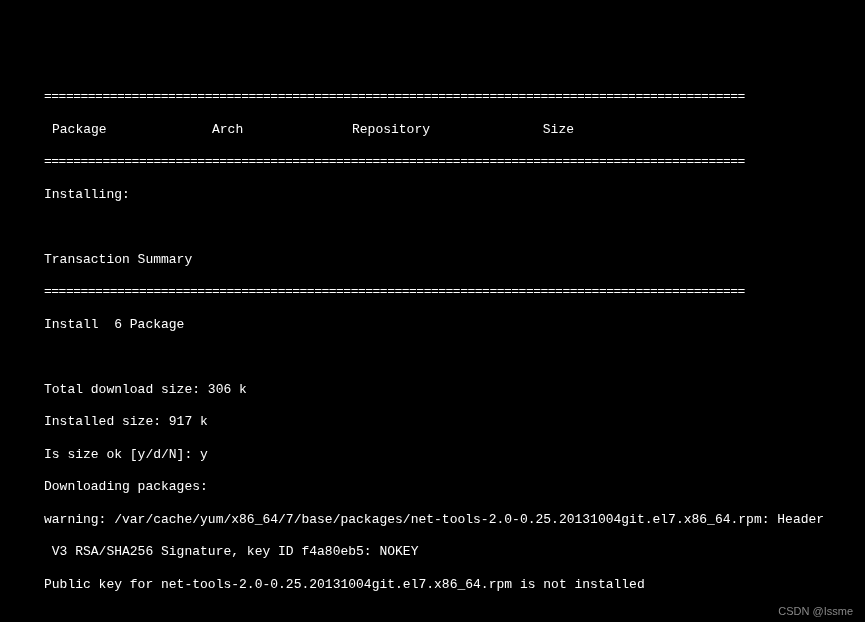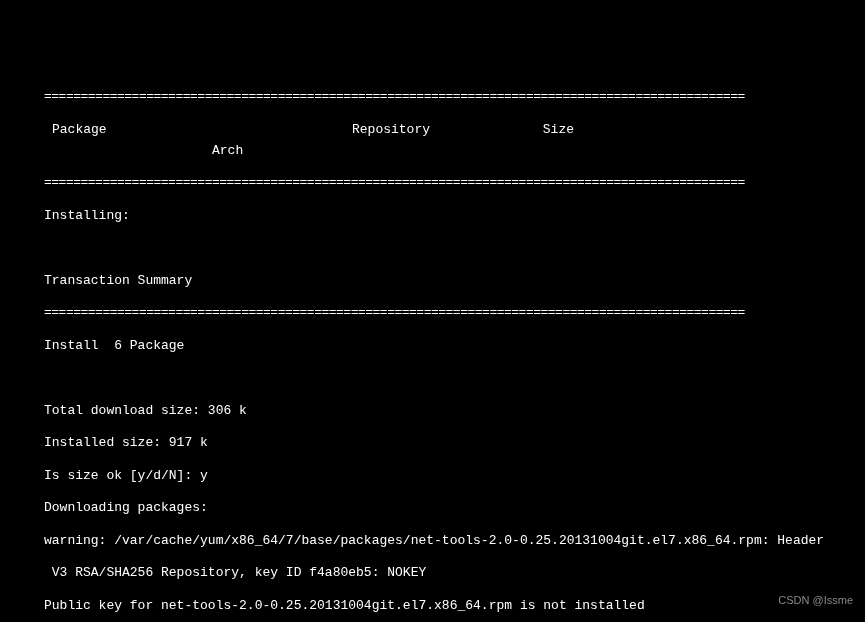--- a/index.html
+++ b/index.html
@@ -23,28 +23,28 @@
     .terminal {
       padding-left: 44px;
     }
     .divider {
       letter-spacing: -0.5px;
     }
     .header-row, .pkg-row {
       display: flex;
     }
     .col-package { width: 168px; }
-    .col-arch { width: 140px; margin-top: 21px; }
+    .col-arch { width: 140px; }
     .col-version { width: 298px; }
     .col-repo { width: 170px; }
     .col-size { text-align: right; width: 52px; }
     .indent1 { padding-left: 8px; }
     .watermark {
       position: absolute;
-      bottom: 14px;
+      bottom: 3px;
       right: 12px;
       color: #888;
       font-size: 11px;
       font-family: Arial, sans-serif;
       white-space: normal;
     }
   </style>
 </head>
 <body>
 
@@ -60,21 +60,21 @@
 <div>&nbsp;</div>
 <div>Transaction Summary</div>
 <div class="divider">================================================================================================</div>
 <div>Install  6 Package</div>
 <div>&nbsp;</div>
 <div>Total download size: 306 k</div>
 <div>Installed size: 917 k</div>
 <div>Is size ok [y/d/N]: y</div>
 <div>Downloading packages:</div>
 <div>warning: /var/cache/yum/x86_64/7/base/packages/net-tools-2.0-0.25.20131004git.el7.x86_64.rpm: Header</div>
-<div> V3 RSA/SHA256 Repository, key ID f4a80eb5: NOKEY</div>
+<div> V3 RSA/SHA256 Signature, key ID f4a80eb5: NOKEY</div>
 <div>Public key for net-tools-2.0-0.25.20131004git.el7.x86_64.rpm is not installed</div>
 
 
 
 
 
 
 
 
 

